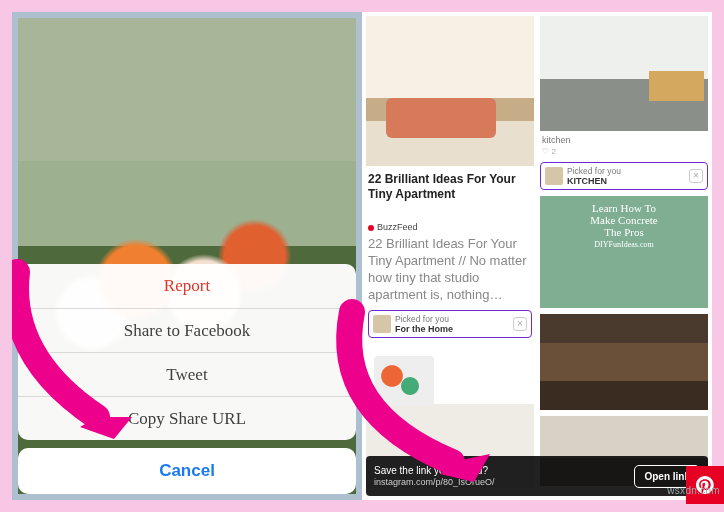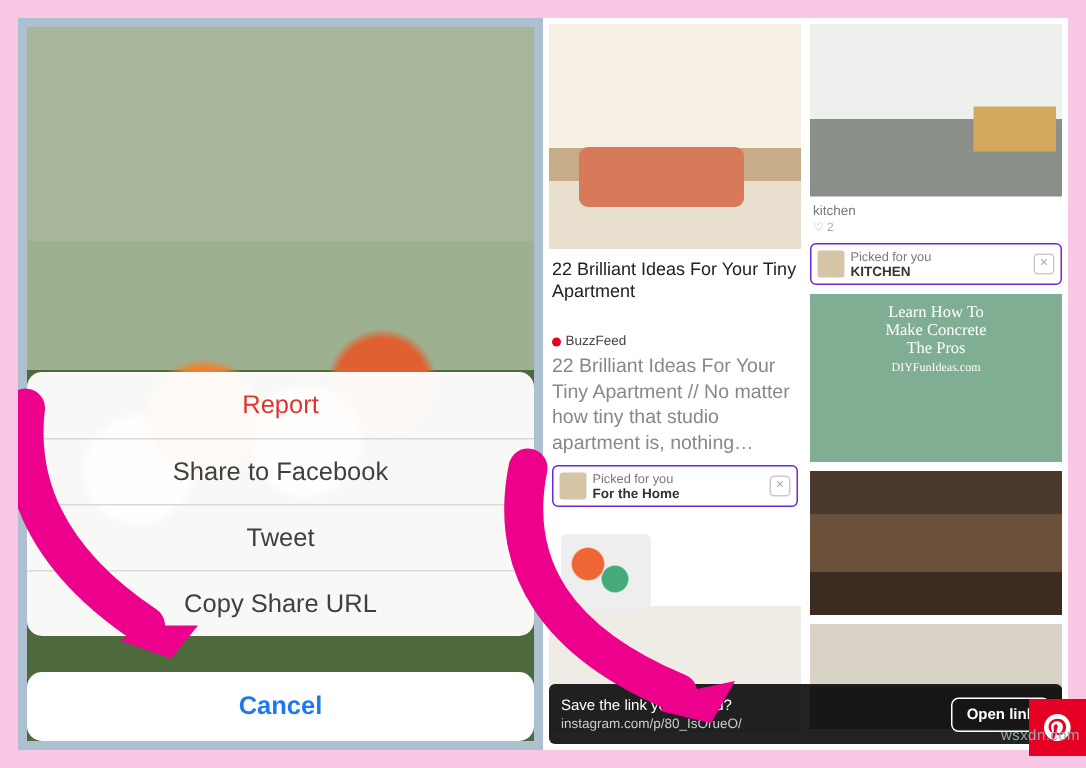--- a/index.html
+++ b/index.html
@@ -12,37 +12,37 @@
   
   .photo { position: absolute; inset: 6px; background:
     radial-gradient(circle at 35% 55%, #f08030 0 10%, transparent 12%),
     radial-gradient(circle at 55% 58%, #f5e0d0 0 10%, transparent 12%),
     radial-gradient(circle at 70% 50%, #e06030 0 9%, transparent 11%),
     radial-gradient(circle at 22% 62%, #f4e4d6 0 8%, transparent 10%),
     linear-gradient(#a7b599 0 30%, #9db090 30% 48%, #4e6a3c 48% 100%);
     filter: blur(0.3px);
   }
   .action-sheet { position: absolute; left: 6px; right: 6px; bottom: 6px; }
-  .sheet-group { background: rgba(255,255,255,0.96); border-radius: 10px; overflow: hidden; margin-bottom: 24px; }
+  .sheet-group { background: rgba(255,255,255,0.96); border-radius: 10px; overflow: hidden; margin-bottom: 8px; font-family: Liberation Serif, serif; }
   .sheet-item { height: 44px; line-height: 44px; text-align: center; font-size: 17px; color: #404040; border-top: 0.5px solid #d9d9db; cursor: pointer; }
   .sheet-item:first-child { border-top: none; }
   .sheet-item.destructive { color: #e0352b; }
   .sheet-cancel { background: #fff; border-radius: 10px; height: 46px; line-height: 46px; text-align: center; font-size: 17px; font-weight: 600; color: #1b7af0; cursor: pointer; }
 
   
   .arrow { position: absolute; pointer-events: none; }
   .arrow svg { overflow: visible; }
 
   
   .feed { position: absolute; inset: 4px; display: flex; gap: 6px; }
   .col { width: 50%; display: flex; flex-direction: column; gap: 6px; }
   .card { background: #fff; border-radius: 0; overflow: hidden; font-size: 10px; color: #555; }
   .card .img { width: 100%; }
   .card .body { padding: 6px 2px 4px; }
-  .card .title { font-size: 12px; font-weight: 400; color: #222; line-height: 1.25; }
+  .card .title { font-size: 12px; font-weight: 700; color: #222; line-height: 1.25; }
   .card .source { margin-top: 20px; font-size: 9px; color: #444; }
   .card .src-dot { display:inline-block; width:6px; height:6px; background:#e60023; border-radius:50%; vertical-align:middle; margin-right:3px;}
   .card .desc { margin-top: 4px; font-size: 13px; color: #888; line-height: 1.3; }
   .meta-row { display:flex; align-items:center; justify-content:space-between; margin-top:6px; border:1px solid #6d28d9; border-radius:4px; padding:3px 4px;}
   .meta-row .lbl { font-size:8.5px; color:#777; }
   .meta-row .lbl b { color:#333; font-size:9px; display:block; }
   .meta-row .close { width:14px; height:14px; border:1px solid #ccc; border-radius:3px; color:#aaa; font-size:10px; line-height:12px; text-align:center; cursor:pointer;}
   .thumb { width:18px; height:18px; background:#d7c5a8; border-radius:2px; margin-right:4px;}
 
   .img-living { height:150px; background:

